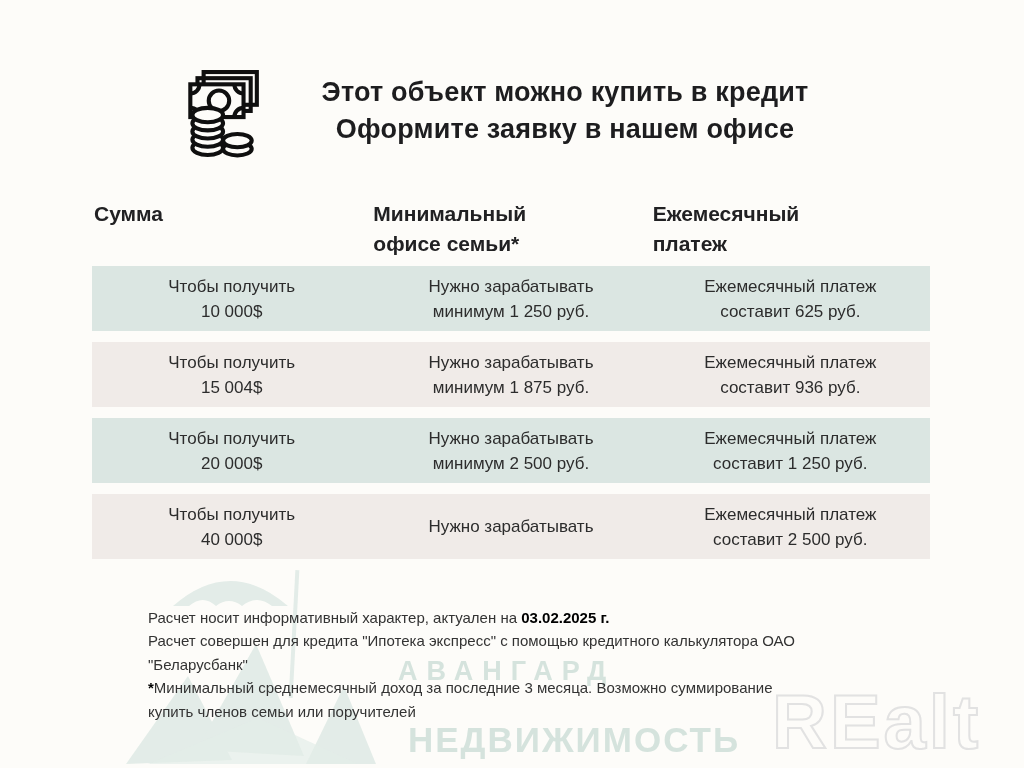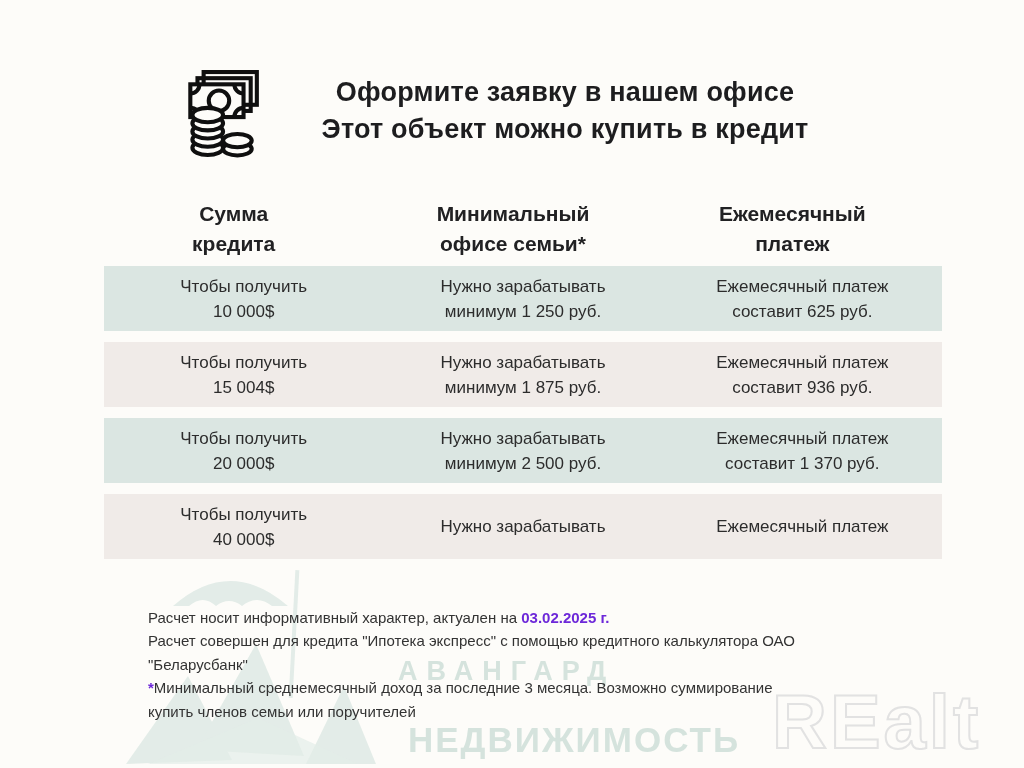--- a/index.html
+++ b/index.html
@@ -59,47 +59,47 @@
     letter-spacing:.2px;
     z-index:2;
   }
   
   .thead{
     position:absolute;left:94px;top:199px;width:838px;
     display:flex;
     z-index:2;
   }
   .thead .th{
-    flex:1;text-align:center;
+    flex:1;text-align:left;
     font-size:21px;font-weight:bold;line-height:30px;
     color:#212123;
   }
   .tbody{
-    position:absolute;left:104px;top:266px;width:838px;
+    position:absolute;left:92px;top:266px;width:838px;
     z-index:2;
   }
   .trow{
     display:flex;align-items:center;
     height:65px;margin-bottom:11px;
   }
   .trow.teal{background:var(--row-teal);}
   .trow.beige{background:var(--row-beige);}
   .trow .td{
     flex:1;text-align:center;
     font-size:17px;line-height:25px;
     color:var(--text-body);
   }
   
   .footnote{
     position:absolute;left:148px;top:606px;width:740px;
     font-size:15px;line-height:23.4px;
     color:#333;
     z-index:2;
   }
-  .footnote b{color:#6d28d9;}
+  .footnote b{color:#000000;}
   .seg{display:inline;}
 </style>
 </head>
 <body>
 
 <div class="page">
 
   <svg class="wm-knight" viewBox="0 0 300 210" xmlns="http://www.w3.org/2000/svg">
     <g fill="#dde9e4">
       <path d="M65,48 Q122,-2 180,48 L164,48 Q149,36 134,48 Q121,38 108,48 Q95,36 81,48 Z"></path>
@@ -130,28 +130,27 @@
       <ellipse cx="26" cy="68" rx="15" ry="7"></ellipse>
       <ellipse cx="26" cy="60" rx="15" ry="7"></ellipse>
       <ellipse cx="26" cy="52" rx="15" ry="7"></ellipse>
       <ellipse cx="26" cy="44" rx="15" ry="7"></ellipse>
       <ellipse cx="55" cy="77" rx="14" ry="6.5"></ellipse>
       <ellipse cx="55" cy="69" rx="14" ry="6.5"></ellipse>
     </g>
   </svg>
 
   <div class="title">
+    <div>Этот объект можно купить в кредит</div>
     <div>Оформите заявку в нашем офисе</div>
-    <div>Этот объект можно купить в кредит</div>
   </div>
 
   <div class="thead">
     <div class="th">
       <div>Сумма</div>
-      <div>кредита</div>
     </div>
     <div class="th">
       <div>Минимальный</div>
       <div>офисе семьи*</div>
     </div>
     <div class="th">
       <div>Ежемесячный</div>
       <div>платеж</div>
     </div>
   </div>
@@ -192,34 +191,35 @@
       <div class="td">
         <div>Чтобы получить</div>
         <div>20 000$</div>
       </div>
       <div class="td">
         <div>Нужно зарабатывать</div>
         <div>минимум 2 500 руб.</div>
       </div>
       <div class="td">
         <div>Ежемесячный платеж</div>
-        <div>составит 1 370 руб.</div>
+        <div>составит 1 250 руб.</div>
       </div>
     </div>
 
     <div class="trow beige">
       <div class="td">
         <div>Чтобы получить</div>
         <div>40 000$</div>
       </div>
       <div class="td">
         <div>Нужно зарабатывать</div>
       </div>
       <div class="td">
         <div>Ежемесячный платеж</div>
+        <div>составит 2 500 руб.</div>
       </div>
     </div>
 
   </div>
 
   <div class="footnote">
     <div>
       <span class="seg">Расчет носит информативный характер, актуален на </span><b class="seg">03.02.2025 г.</b>
     </div>
     <div>Расчет совершен для кредита "Ипотека экспресс" с помощью кредитного калькулятора ОАО</div>

